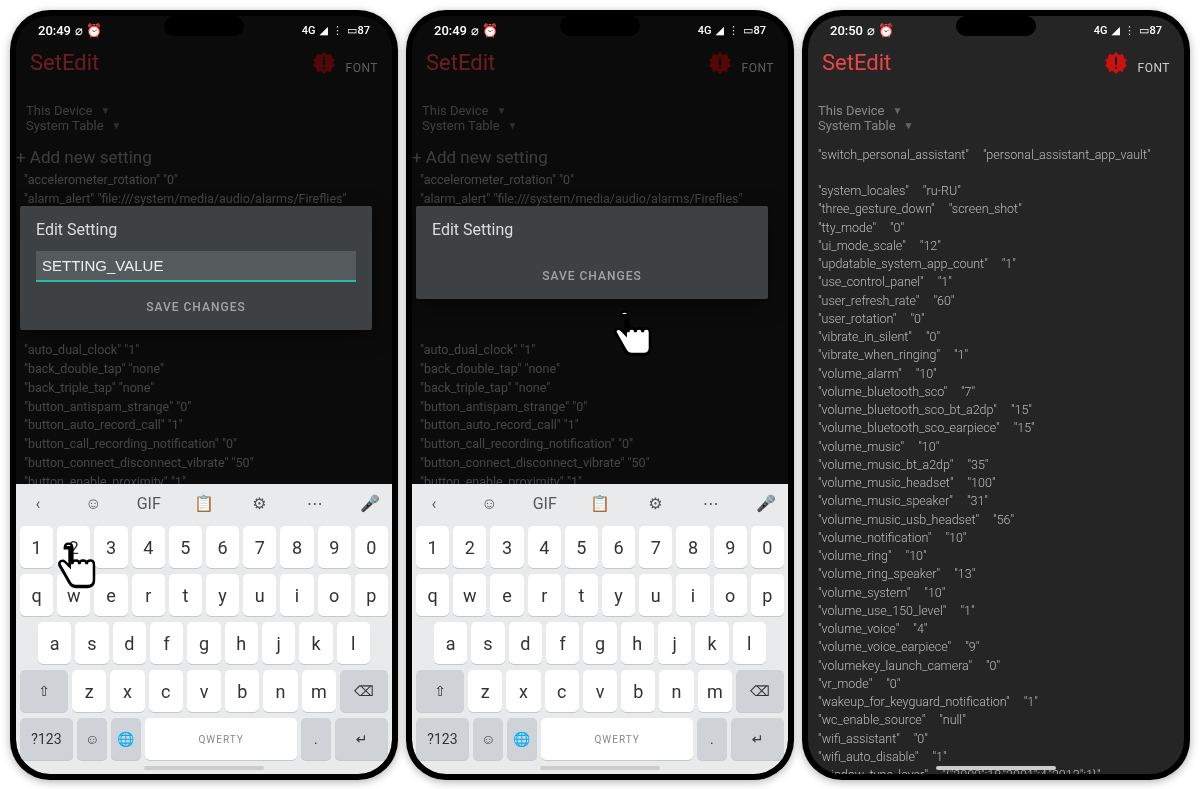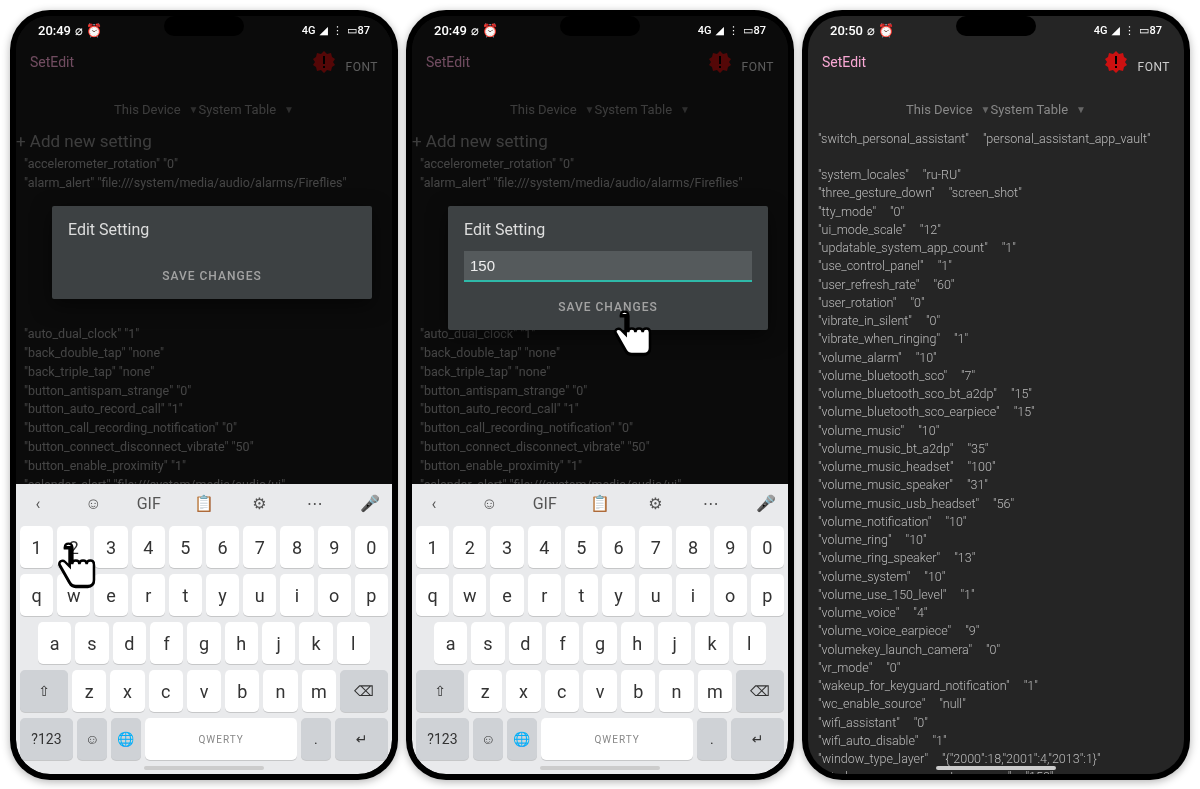--- a/index.html
+++ b/index.html
@@ -60,39 +60,40 @@
   }
   .appbar {
     display:flex;
     align-items:center;
     justify-content:space-between;
     padding: 6px 14px 10px;
     position:relative;
     z-index:1;
   }
   .app-title {
-    color:#f9a8d4;
-    font-size:14px;
+    color:#ef4444;
+    font-size:22px;
     font-weight:400;
     text-align:center;
   }
   .appbar-right { display:flex; align-items:flex-end; gap:10px; }
   .warn-badge {
     width:24px; height:24px;
     position:relative;
   }
   .warn-badge svg { width:24px; height:24px; }
   .font-btn { color:#ccc; font-size:12px; letter-spacing:0.5px; }
 
   .dropdowns {
     display:flex;
-    justify-content:center;
+    justify-content:flex-start;
     padding:18px 10px 8px;
     color:#888;
     font-size:13px;
+    flex-direction:column;
   }
   .dropdown { display:flex; align-items:center; gap:8px; }
   .chev { font-size:10px; color:#666; }
 
   .add-line {
     color:#888;
     font-size:17px;
     padding:6px 0 4px;
   }
   .settings-list {
@@ -104,21 +105,21 @@
     overflow:hidden;
   }
   .settings-list .row { padding:1px 0; }
   .row.underlined {
     border-bottom:2px solid #d33;
   }
 
   
   .dialog {
     position:absolute;
-    left:36px; right:20px;
+    left:4px; right:20px;
     top:190px;
     background:#3d4143;
     border-radius:2px;
     z-index:3;
     padding:14px 16px 10px;
     box-shadow:0 6px 20px rgba(0,0,0,.5);
   }
   .dialog-title {
     color:#ddd;
     font-size:16px;
@@ -278,20 +279,21 @@
         <div class="row">"button_antispam_strange"   "0"</div>
         <div class="row">"button_auto_record_call"   "1"</div>
         <div class="row">"button_call_recording_notification"   "0"</div>
         <div class="row">"button_connect_disconnect_vibrate"   "50"</div>
         <div class="row">"button_enable_proximity"   "1"</div>
         <div class="row">"calendar_alert"   "file:///system/media/audio/ui"</div>
       </div>
 
     <div class="dialog">
       <div class="dialog-title">Edit Setting</div>
+      <input class="dialog-input" value="SETTING_VALUE" style="">
       <div class="dialog-save">SAVE CHANGES</div>
     </div>
 
     <div class="kb" id="kb1">
         <div class="kb-suggest">
           <div class="sicn">‹</div>
           <div class="sicn">☺</div>
           <div class="sicn">GIF</div>
           <div class="sicn">📋</div>
           <div class="sicn">⚙</div>
@@ -427,21 +429,20 @@
         <div class="row">"button_antispam_strange"   "0"</div>
         <div class="row">"button_auto_record_call"   "1"</div>
         <div class="row">"button_call_recording_notification"   "0"</div>
         <div class="row">"button_connect_disconnect_vibrate"   "50"</div>
         <div class="row">"button_enable_proximity"   "1"</div>
         <div class="row">"calendar_alert"   "file:///system/media/audio/ui"</div>
       </div>
 
     <div class="dialog">
       <div class="dialog-title">Edit Setting</div>
-      <input class="dialog-input" value="150" style="">
       <div class="dialog-save">SAVE CHANGES</div>
     </div>
 
     <div class="kb" id="kb2">
         <div class="kb-suggest">
           <div class="sicn">‹</div>
           <div class="sicn">☺</div>
           <div class="sicn">GIF</div>
           <div class="sicn">📋</div>
           <div class="sicn">⚙</div>

